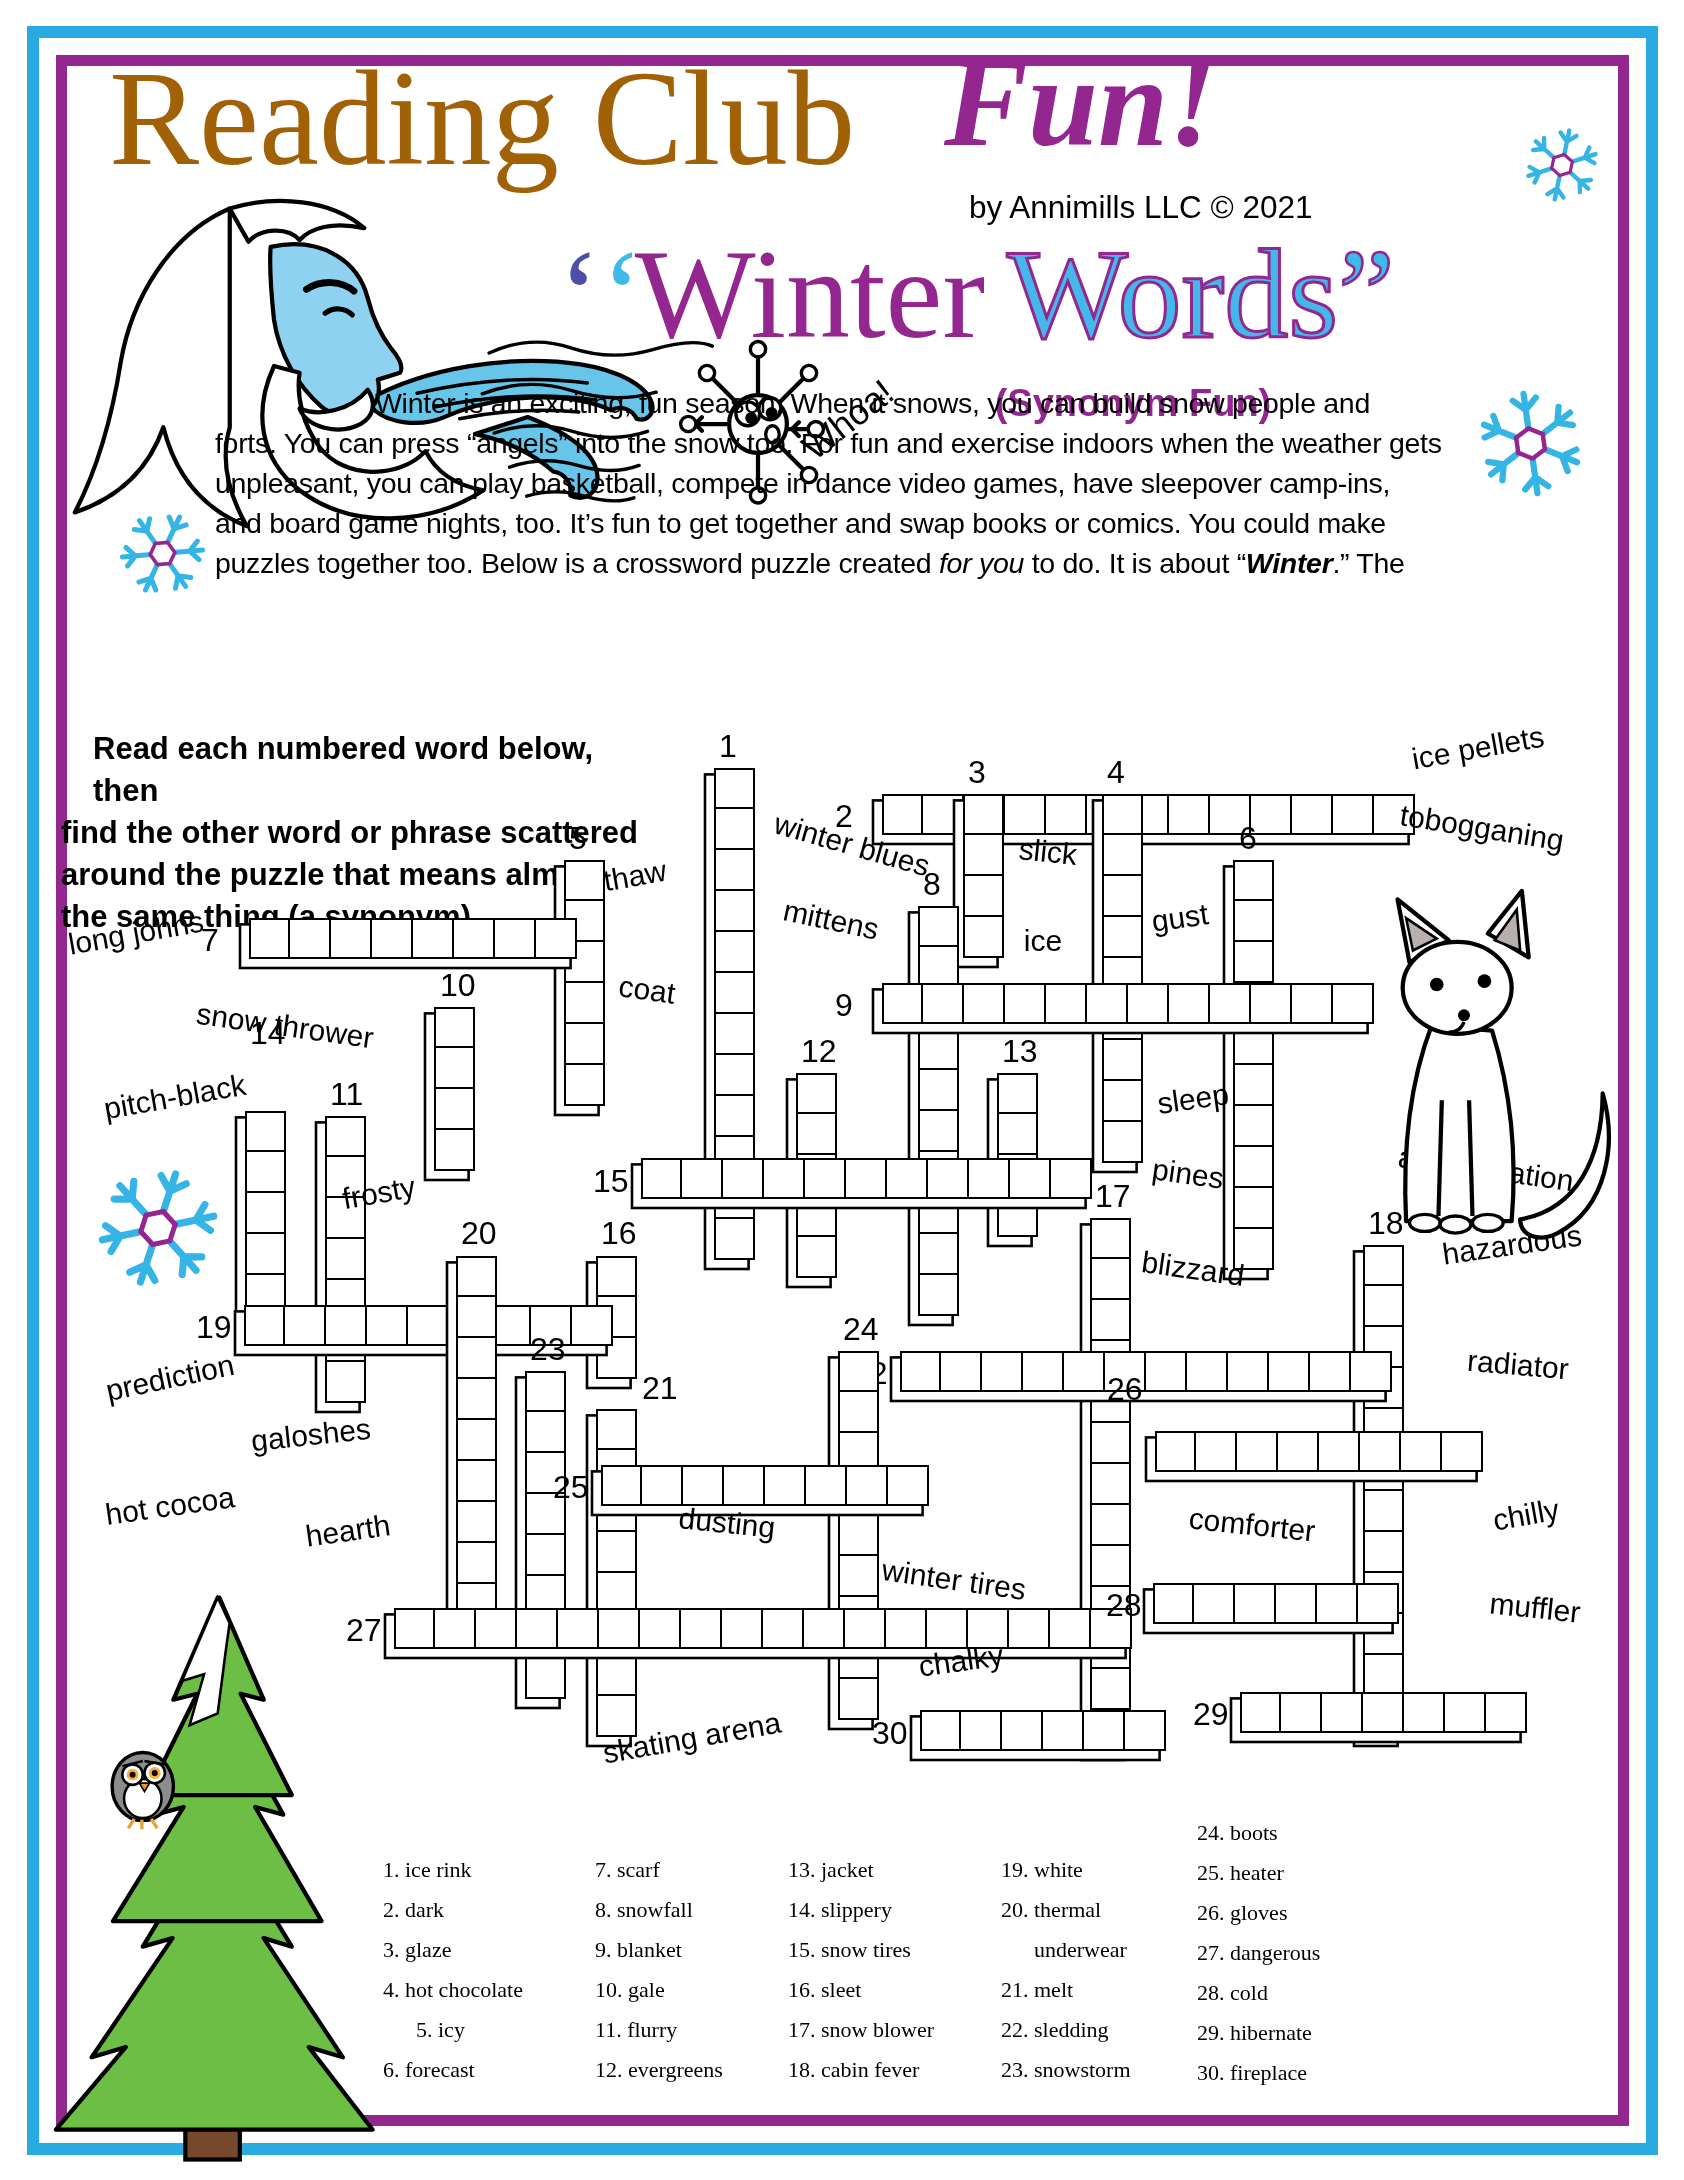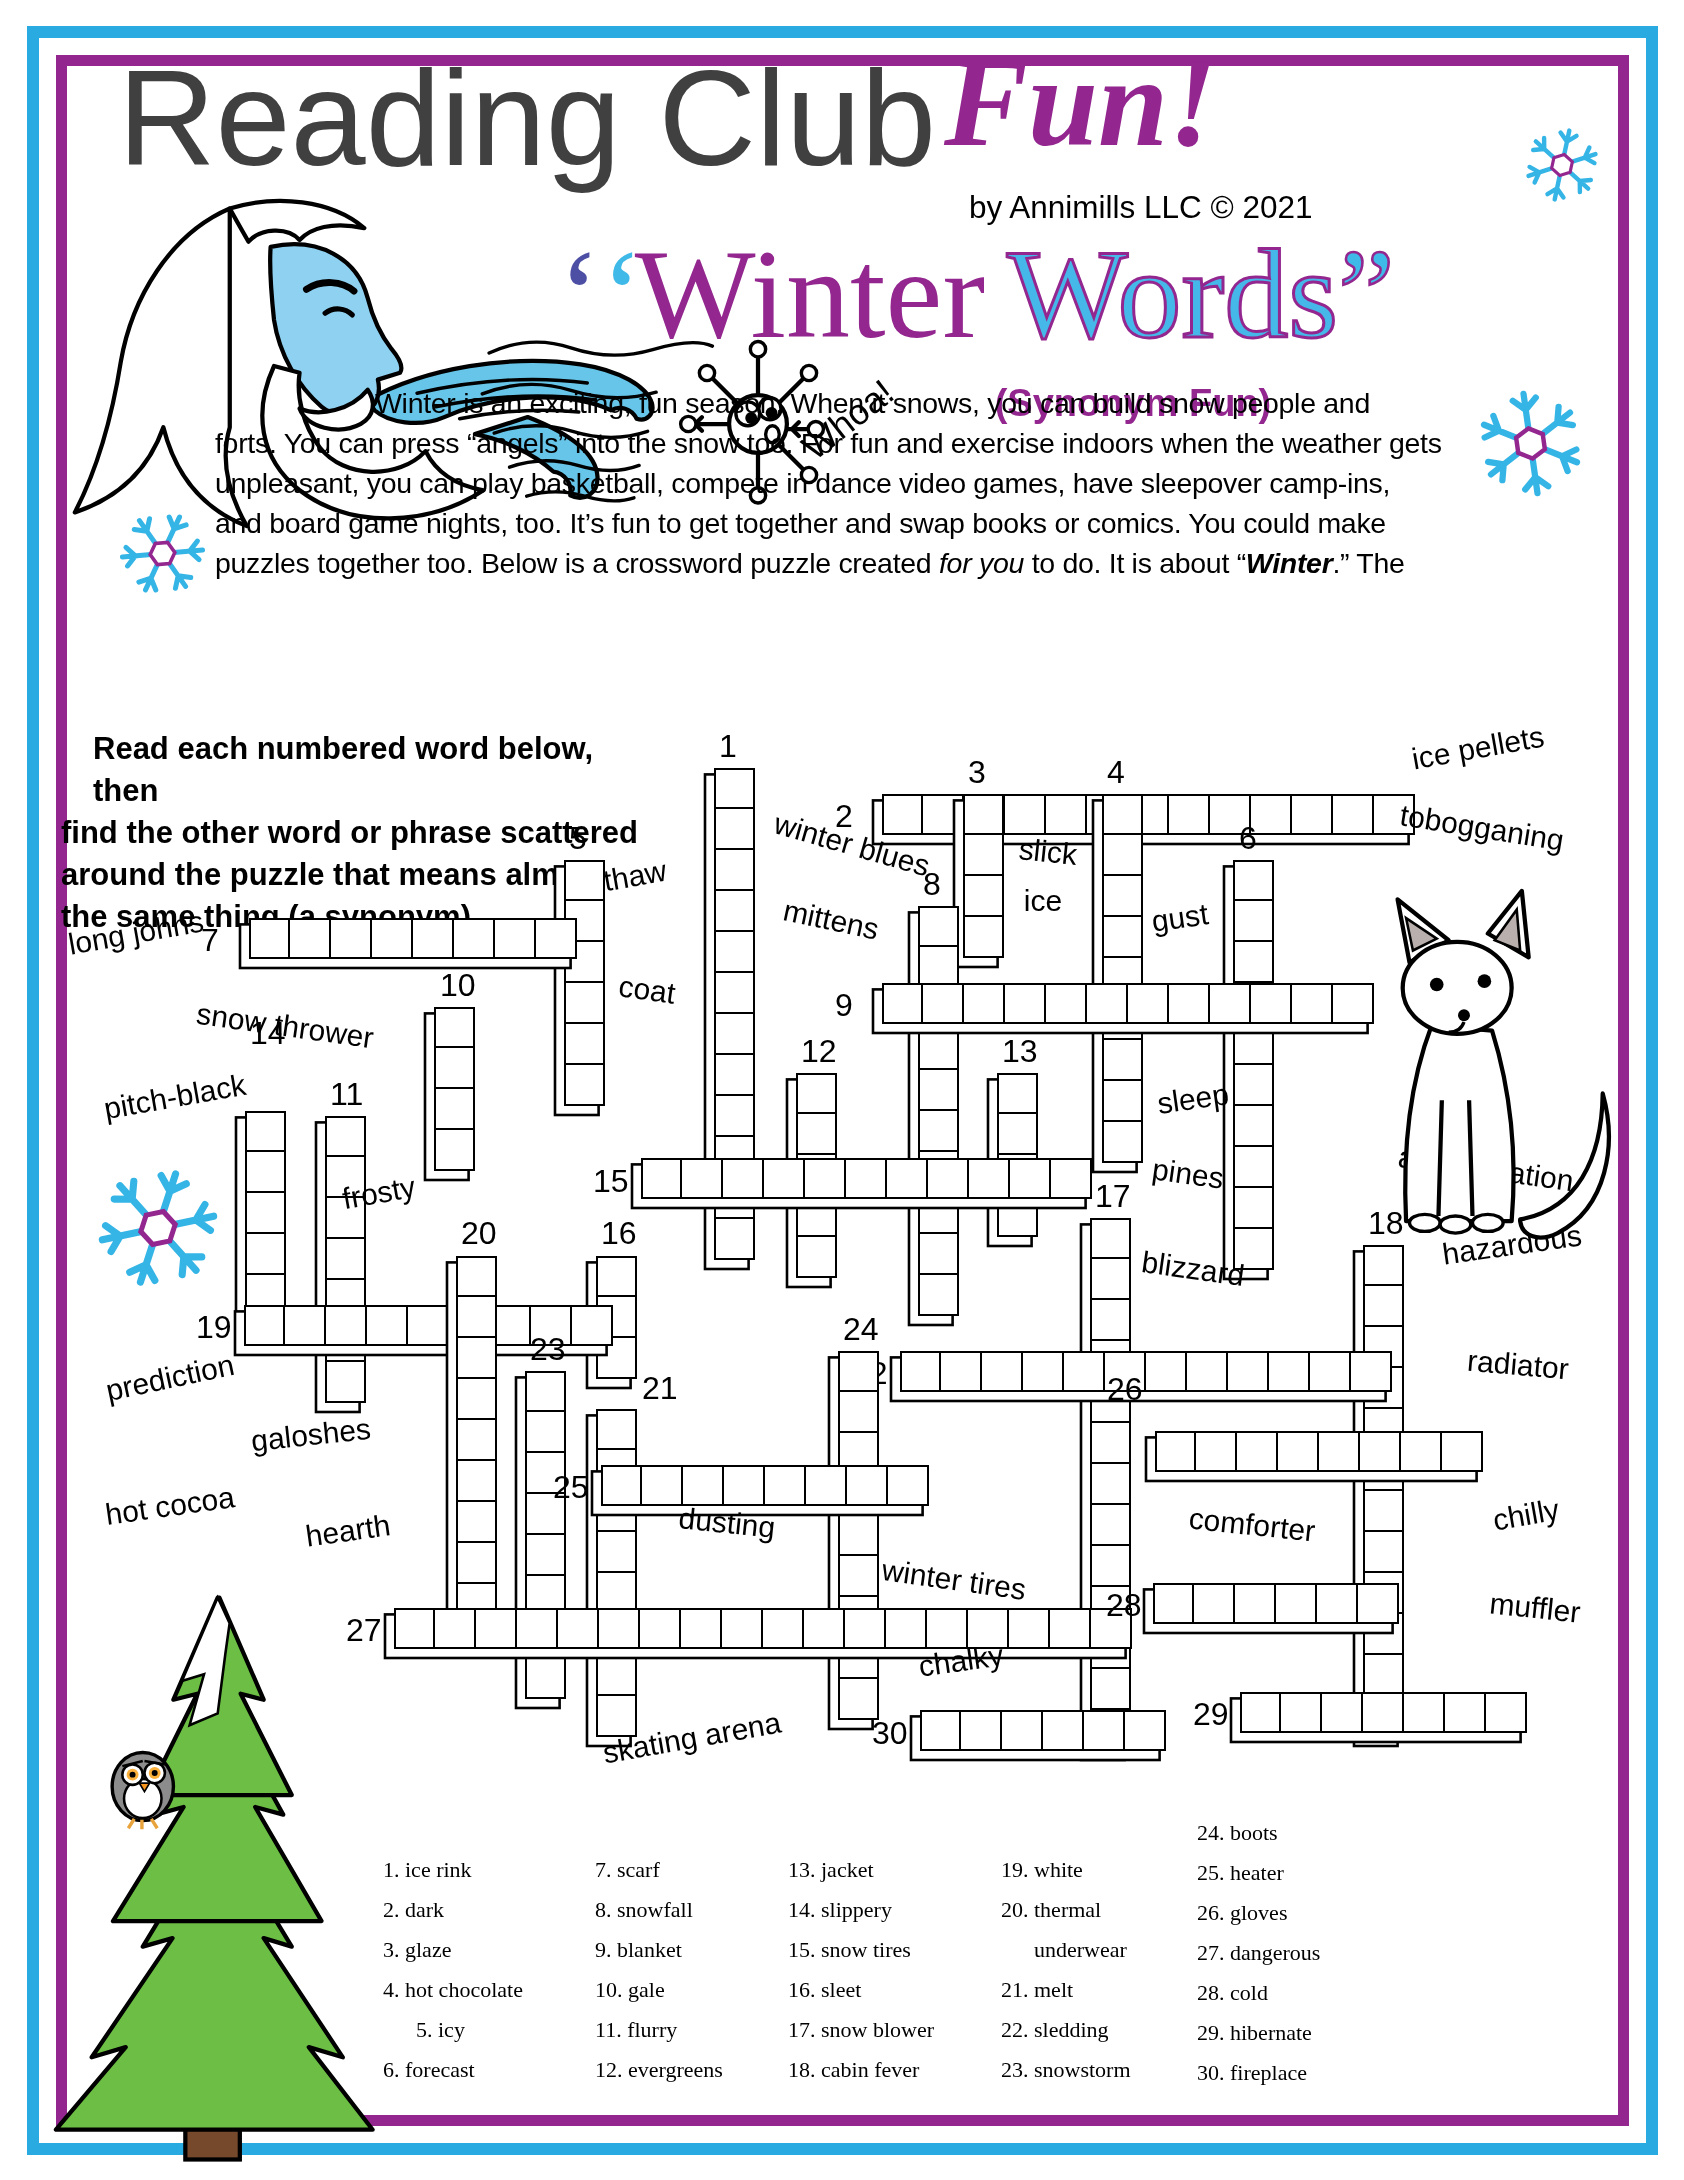--- a/index.html
+++ b/index.html
@@ -3,21 +3,21 @@
 <meta charset="utf-8">
 <style>
   html,body{margin:0;padding:0;}
   body{width:1685px;height:2181px;position:relative;background:#fff;
        font-family:"Liberation Sans",sans-serif;color:#000;overflow:hidden;}
   .abs{position:absolute;}
   
   #frame-outer{position:absolute;left:27px;top:25.6px;right:27px;bottom:25.6px;border:12.8px solid #29ABE2;}
   #frame-inner{position:absolute;left:56px;top:55px;right:56px;bottom:55px;border:11px solid #93278F;}
   
-  #title-blue{left:118px;top:41px;font-family:Liberation Sans, sans-serif;font-size:135px;color:#404040;white-space:nowrap;}
+  #title-blue{left:109px;top:41px;font-family:Liberation Serif, serif;font-size:135px;color:#a16207;white-space:nowrap;}
   #title-fun{left:944px;top:31px;font-family:"Liberation Serif",serif;font-style:italic;font-weight:bold;font-size:126px;color:#93278F;white-space:nowrap;}
   #byline{left:969px;top:189px;font-size:31.5px;}
   #winter-title{left:558px;top:199px;font-family:"Liberation Serif",serif;font-size:128px;white-space:nowrap;margin-top:22px;}
   .q-dark{color:#4D4FA5;}
   .q-cyan{color:#3FB9E8;letter-spacing:-8.5px;}
   #ww-winter{color:#93278F;}
   #ww-words{color:#45B7E9;-webkit-text-stroke:3px #93278F;margin-left:22px;}
   .q-close{color:#3FB9E8;-webkit-text-stroke:2.6px #93278F;}
   #synonym-sub{left:954px;top:382px;width:358px;text-align:center;color:#93278F;font-weight:bold;font-size:38px;}
   #whoa{left:796px;top:399px;font-size:36px;transform:rotate(-38deg);white-space:nowrap;}
@@ -470,21 +470,21 @@
       <div class="cell"></div>
       <div class="cell"></div>
     </div>
     <div class="num" style="left: 872px; top: 1716px;">30</div>
     <div class="plabel" style="left: 1478px; top: 748px; transform: translate(-50%, -50%) rotate(-10deg);">ice pellets</div>
     <div class="plabel" style="left: 1482px; top: 828px; transform: translate(-50%, -50%) rotate(9deg);">tobogganing</div>
     <div class="plabel" style="left: 852px; top: 845px; transform: translate(-50%, -50%) rotate(16deg);">winter blues</div>
     <div class="plabel" style="left: 1048px; top: 852px; transform: translate(-50%, -50%) rotate(6deg);">slick</div>
     <div class="plabel" style="left: 635px; top: 876px; transform: translate(-50%, -50%) rotate(-10deg);">thaw</div>
     <div class="plabel" style="left: 831px; top: 920px; transform: translate(-50%, -50%) rotate(12deg);">mittens</div>
-    <div class="plabel" style="left: 1043px; top: 901px; transform: translate(-50%, -50%) rotate(0deg);">ice</div>
+    <div class="plabel" style="left: 1043px; top: 941px; transform: translate(-50%, -50%) rotate(0deg);">ice</div>
     <div class="plabel" style="left: 1180px; top: 918px; transform: translate(-50%, -50%) rotate(-8deg);">gust</div>
     <div class="plabel" style="left: 136px; top: 933px; transform: translate(-50%, -50%) rotate(-10deg);">long johns</div>
     <div class="plabel" style="left: 647px; top: 990px; transform: translate(-50%, -50%) rotate(8deg);">coat</div>
     <div class="plabel" style="left: 285px; top: 1026px; transform: translate(-50%, -50%) rotate(8deg);">snow thrower</div>
     <div class="plabel" style="left: 1193px; top: 1099px; transform: translate(-50%, -50%) rotate(-8deg);">sleep</div>
     <div class="plabel" style="left: 175px; top: 1097px; transform: translate(-50%, -50%) rotate(-10deg);">pitch-black</div>
     <div class="plabel" style="left: 379px; top: 1193px; transform: translate(-50%, -50%) rotate(-10deg);">frosty</div>
     <div class="plabel" style="left: 1188px; top: 1174px; transform: translate(-50%, -50%) rotate(8deg);">pines</div>
     <div class="plabel" style="left: 1486px; top: 1169px; transform: translate(-50%, -50%) rotate(8deg);">accumulation</div>
     <div class="plabel" style="left: 1193px; top: 1269px; transform: translate(-50%, -50%) rotate(8deg);">blizzard</div>

